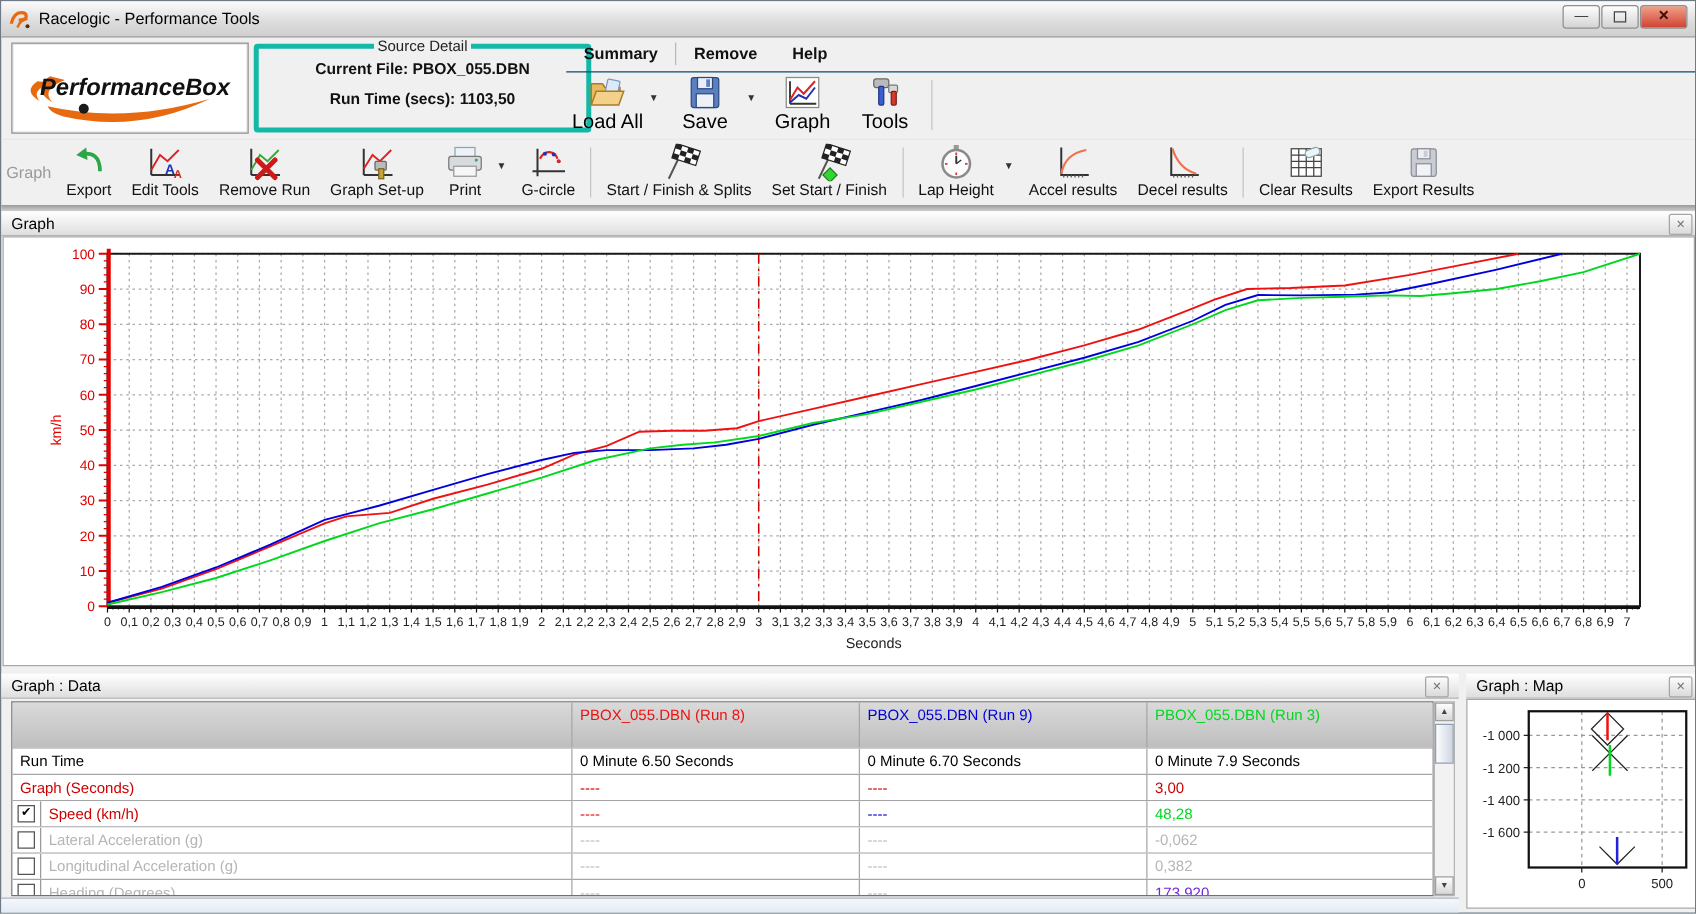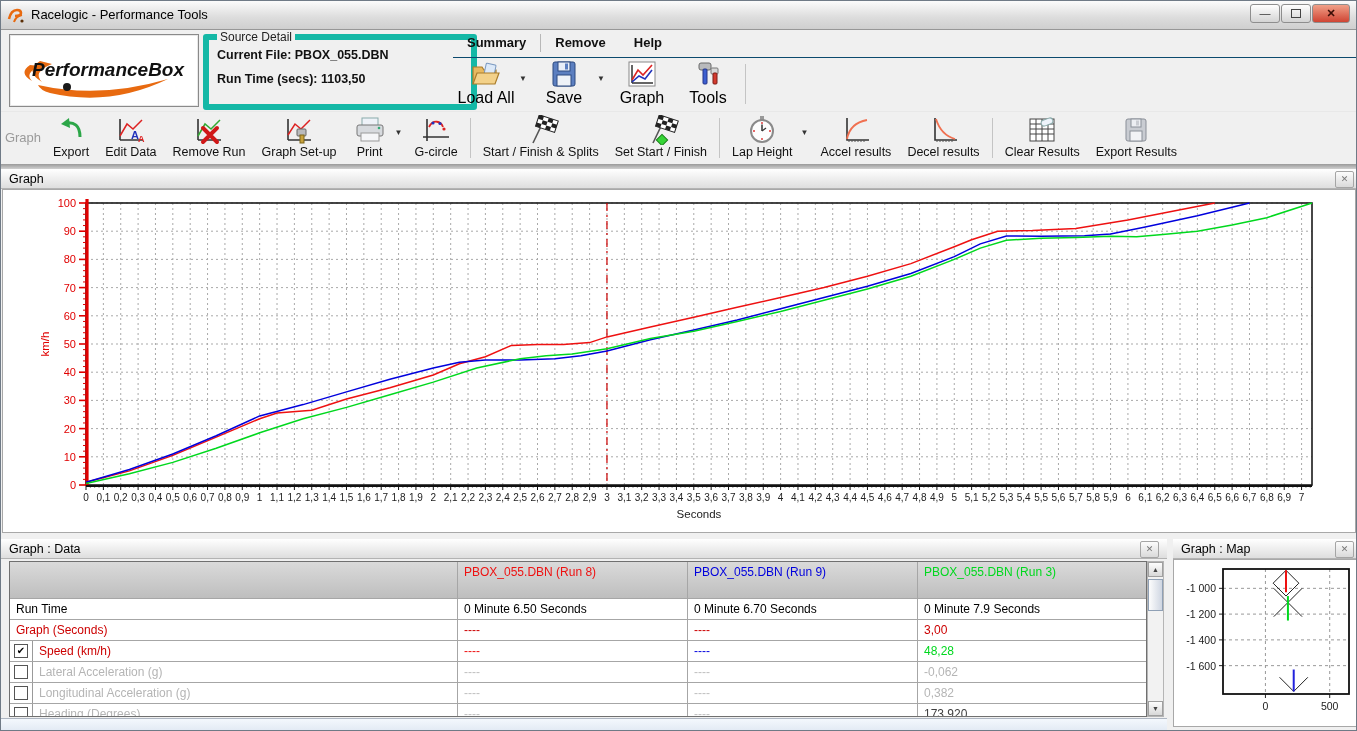--- a/index.html
+++ b/index.html
@@ -16,21 +16,21 @@
     font-size:11px;color:#333;box-sizing:border-box;}
   #btn-min{right:76px;width:30px;}
   #btn-max{right:45px;width:30px;}
   #btn-close{right:6px;width:38px;background:linear-gradient(#f0a088,#cf4433);color:#3a0d06;font-weight:bold;}
   #btn-max .sq{display:inline-block;width:8px;height:7px;border:1.5px solid #444;margin-top:4px;}
   
   #topbar{position:absolute;left:0;top:29px;width:100%;height:81px;}
   #logo-box{position:absolute;left:8px;top:4px;width:188px;height:71px;background:#fff;
     border:1px solid #8a8a8a;box-shadow:inset 0 0 0 1px #e8e8e8;}
   #source-detail{position:absolute;left:202px;top:0px;width:246px;height:66px;
-    border:6px solid #14b8a6;border-radius:3px;margin:0;padding:2px 8px 0 8px;}
+    border:4px solid #14b8a6;border-radius:3px;margin:0;padding:2px 8px 0 8px;text-align:center;}
   #source-detail legend{font-size:12px;padding:0 3px;color:#222;}
   #source-detail .line{font-weight:bold;font-size:12.5px;margin-top:2px;}
   #source-detail .line+.line{margin-top:10px;}
   #menubar{position:absolute;left:452px;top:0;right:0;height:27px;border-bottom:1px solid #0c4a6e;font-weight:bold;}
   .menu-item{position:relative;float:left;padding:5px 14px;font-size:13px;cursor:default;}
   .menu-sep{float:left;width:1px;height:18px;margin-top:4px;background:#b8b8b8;}
   #main-toolbar{position:absolute;left:452px;top:28px;right:0;height:52px;display:flex;align-items:flex-start;}
   .mtb{position:relative;width:66px;height:50px;text-align:center;padding-top:2px;box-sizing:border-box;}
   .mtb .ic{display:block;margin:0 auto;height:28px;}
   .mtb .lbl{display:block;font-size:16px;margin-top:1px;color:#000;}
@@ -184,21 +184,21 @@
       <span class="lbl">Export</span>
     </div>
 
     <div class="gtb">
       <svg class="ic" width="32" height="30" viewBox="0 0 32 30">
         <path d="M5 25 V4 M5 25 H28" stroke="#333" stroke-width="1.6" fill="none"></path>
         <path d="M5 21 L12 9 L18 14 L27 5" stroke="#d22" stroke-width="1.5" fill="none"></path>
         <text x="16" y="24" font-size="11" font-weight="bold" fill="#23b" font-family="Liberation Sans,sans-serif">A</text>
         <text x="23" y="27" font-size="9" font-weight="bold" fill="#d22" font-family="Liberation Sans,sans-serif">A</text>
       </svg>
-      <span class="lbl">Edit Data</span>
+      <span class="lbl">Edit Tools</span>
     </div>
 
     <div class="gtb">
       <svg class="ic" width="32" height="30" viewBox="0 0 32 30">
         <path d="M5 25 V4 M5 25 H28" stroke="#333" stroke-width="1.6" fill="none"></path>
         <path d="M5 21 L12 9 L18 14 L27 5" stroke="#3a3" stroke-width="1.5" fill="none"></path>
         <path d="M10 13 L24 27 M24 13 L10 27" stroke="#d01818" stroke-width="4" stroke-linecap="round"></path>
       </svg>
       <span class="lbl">Remove Run</span>
     </div>
@@ -931,21 +931,21 @@
         </div>
         <div class="trow">
           <div class="tcell c0">
             <span class="cbbox">
               <span class="cb"></span>
             </span>
             <span class="rowlab" style="color:#b5b5b5">Heading (Degrees)</span>
           </div>
           <div class="tcell c1" style="color:#c0c0c0">----</div>
           <div class="tcell c2" style="color:#c0c0c0">----</div>
-          <div class="tcell c3" style="color:#404040">173,920</div>
+          <div class="tcell c3" style="color:#6d28d9">173,920</div>
         </div>
         <div class="trow">
           <div class="tcell c0">
             <span class="cbbox">
               <span class="cb"></span>
             </span>
             <span class="rowlab" style="color:#b5b5b5">Height (metres)</span>
           </div>
           <div class="tcell c1" style="color:#c0c0c0"></div>
           <div class="tcell c2" style="color:#c0c0c0"></div>

